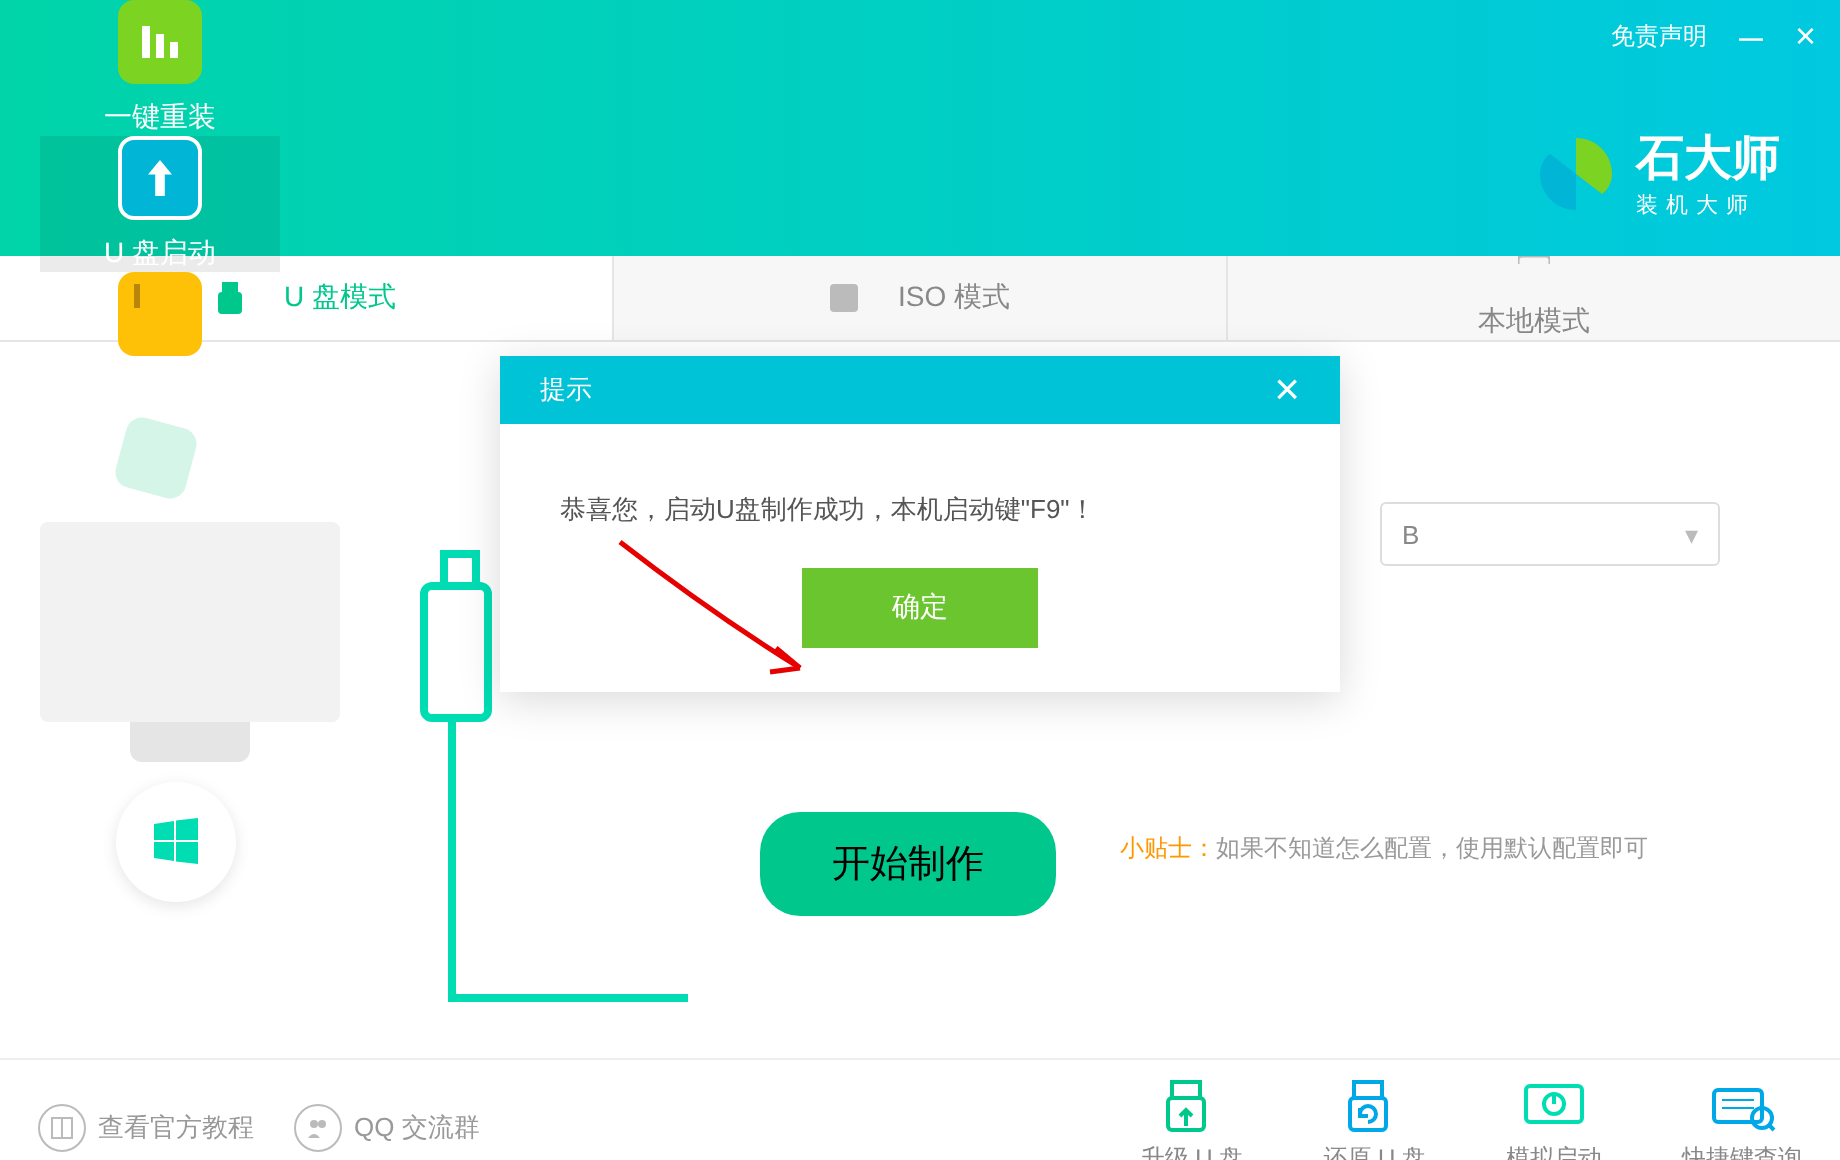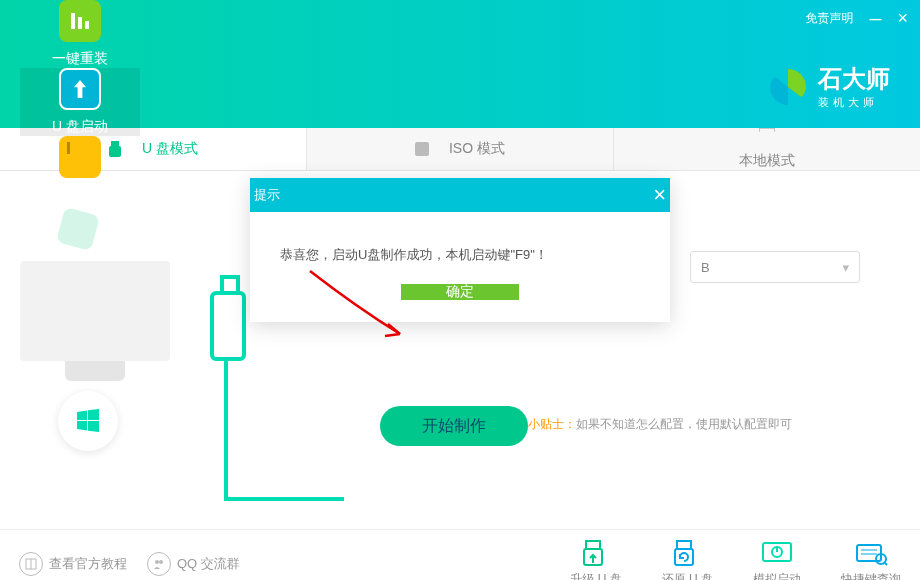--- a/index.html
+++ b/index.html
@@ -36,41 +36,41 @@
     .bg-illustration { position: absolute; left: 20px; top: 20px; width: 240px; height: 280px; }
     .bg-icon1 { position: absolute; left: 40px; top: 20px; width: 36px; height: 36px; background: #d4f5e8; border-radius: 8px; transform: rotate(15deg); }
     .bg-monitor { position: absolute; left: 0; top: 70px; width: 150px; height: 100px; background: #f2f2f2; border-radius: 4px; }
     .bg-monitor::after { content:''; position: absolute; bottom: -20px; left: 50%; transform: translateX(-50%); width: 60px; height: 20px; background: #e5e5e5; border-radius: 0 0 6px 6px; }
     .bg-usb { position: absolute; left: 190px; top: 100px; width: 36px; height: 70px; border: 4px solid #00ddb3; border-radius: 6px; }
     .bg-usb-top { position: absolute; top: -20px; left: 6px; width: 20px; height: 20px; border: 4px solid #00ddb3; border-bottom: none; }
     .bg-cable { position: absolute; left: 204px; top: 170px; width: 4px; height: 140px; background: #00ddb3; }
     .bg-cable::after { content:''; position: absolute; bottom: 0; left: 0; width: 120px; height: 4px; background: #00ddb3; }
     .bg-win { position: absolute; left: 38px; top: 200px; width: 60px; height: 60px; background: #fff; border-radius: 50%; box-shadow: 0 2px 8px rgba(0,0,0,0.1); display: flex; align-items: center; justify-content: center; color: #00ddb3; font-size: 24px; }
     
-    .start-btn { position: absolute; left: 380px; top: 235px; width: 148px; height: 40px; background: #00c88c; color: #0c4a6e; border-radius: 20px; display: flex; align-items: center; justify-content: center; font-size: 16px; cursor: pointer; }
-    .hint { position: absolute; left: 528px; top: 245px; font-size: 12px; color: #999; }
+    .start-btn { position: absolute; left: 380px; top: 235px; width: 148px; height: 52px; background: #00c88c; color: #000000; border-radius: 20px; display: flex; align-items: center; justify-content: center; font-size: 19px; cursor: pointer; }
+    .hint { position: absolute; left: 560px; top: 245px; font-size: 12px; color: #999; }
     .hint .orange { color: #ff9800; }
     
     .dropdown-visible { position: absolute; right: 60px; top: 80px; width: 170px; height: 32px; border: 1px solid #ddd; border-radius: 3px; display: flex; align-items: center; padding: 0 10px; color: #888; font-size: 13px; justify-content: space-between; }
     
     .footer { height: 68px; border-top: 1px solid #eee; display: flex; align-items: center; padding: 0 19px; }
     .footer-left { display: flex; gap: 20px; }
     .footer-link { display: flex; align-items: center; gap: 6px; color: #999; font-size: 13px; cursor: pointer; }
     .footer-link .circle { width: 24px; height: 24px; border: 1.5px solid #bbb; border-radius: 50%; display: flex; align-items: center; justify-content: center; }
     .footer-right { margin-left: auto; display: flex; gap: 40px; }
     .footer-tool { display: flex; flex-direction: column; align-items: center; gap: 4px; color: #888; font-size: 12px; cursor: pointer; }
     .footer-tool svg { width: 36px; height: 28px; }
     
     .modal-overlay { position: absolute; inset: 0; display: flex; align-items: flex-start; justify-content: center; }
     .modal { position: absolute; top: 178px; width: 420px; background: #fff; box-shadow: 0 4px 20px rgba(0,0,0,0.15); }
-    .modal-header { height: 34px; background: #00c3d8; color: #fff; display: flex; align-items: center; justify-content: space-between; padding: 0 4px; font-size: 13px; }
+    .modal-header { height: 34px; background: #00c3d8; color: #fff; display: flex; align-items: center; justify-content: space-between; padding: 0 20px; font-size: 13px; }
     .modal-close { font-size: 22px; cursor: pointer; font-weight: 300; }
     .modal-body { padding: 34px 30px 20px; text-align: left; font-size: 13px; color: #555; }
     .modal-footer { padding: 0 0 22px; display: flex; justify-content: center; position: relative; }
-    .modal-ok { width: 118px; height: 16px; background: #6bc52e; color: #fff; display: flex; align-items: center; justify-content: center; font-size: 14px; cursor: pointer; }
+    .modal-ok { width: 118px; height: 40px; background: #6bc52e; color: #fff; display: flex; align-items: center; justify-content: center; font-size: 14px; cursor: pointer; }
     .arrow { position: absolute; left: 305px; top: 266px; width: 110px; height: 80px; pointer-events: none; }
   </style>
 </head>
 <body>
 
 <div class="titlebar">
   <div class="titlebar-controls">
     <span>免责声明</span>
     <span style="font-weight:bold">—</span>
     <span style="font-size:18px">×</span>

